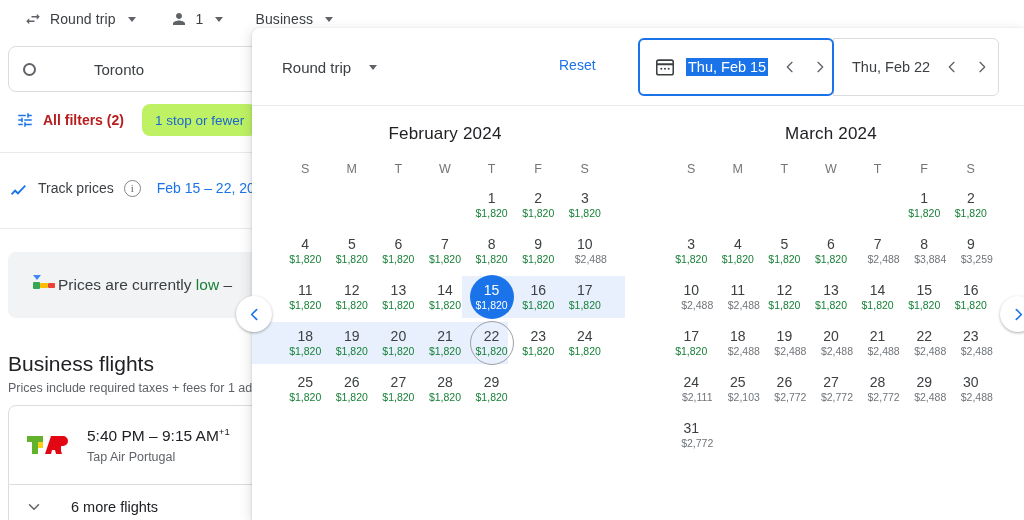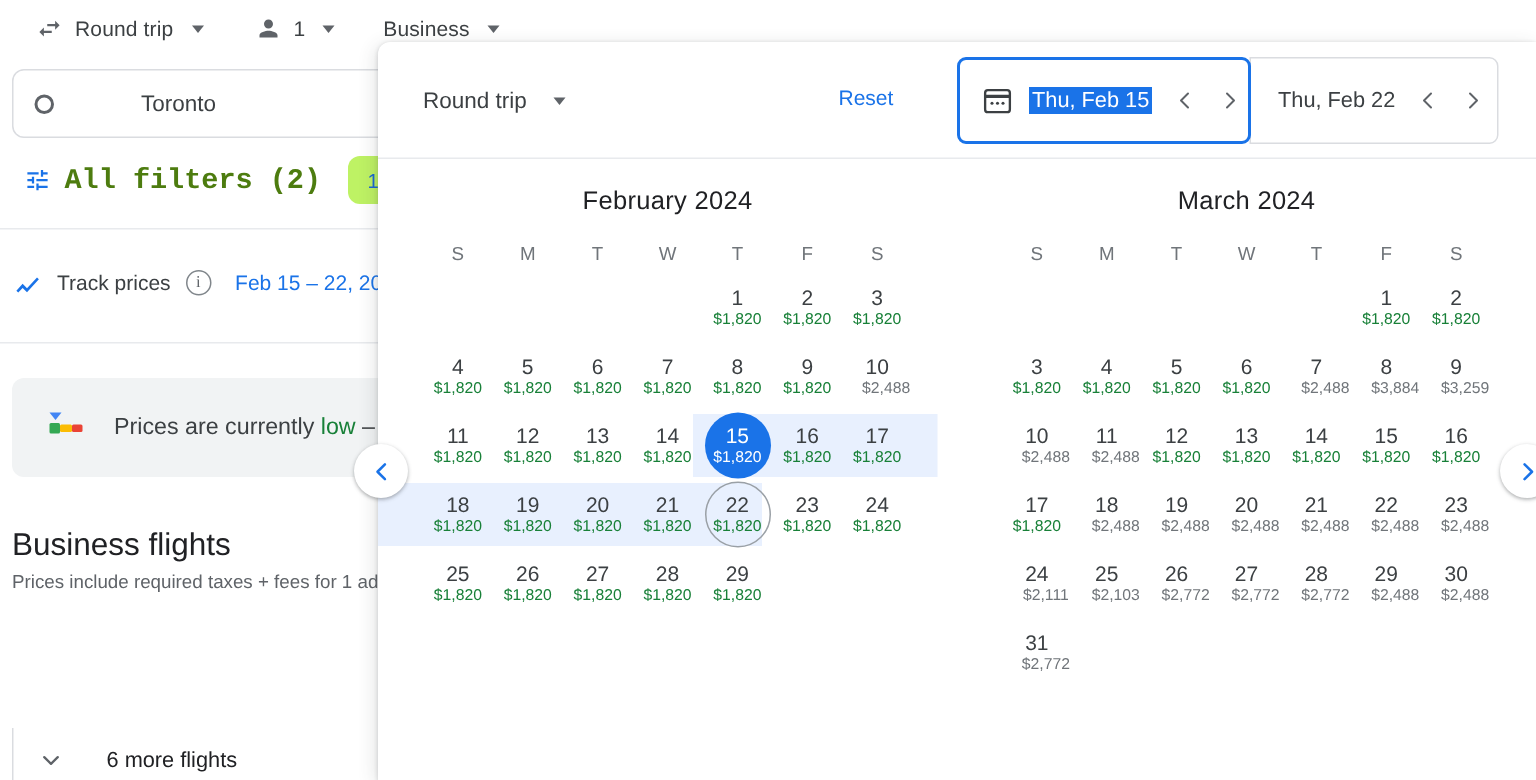--- a/index.html
+++ b/index.html
@@ -27,37 +27,37 @@
   .searchbox {
     position:absolute; left:8px; top:46px; width:340px; height:46px;
     border:1px solid #dadce0; border-radius:8px; background:#fff;
     display:flex; align-items:center; padding:0 14px; gap:14px;
   }
   .origin-dot { width:13px; height:13px; border:2px solid #5f6368; border-radius:50%; flex:none; }
   .origin-text { font-size:15px; color:#3c4043;margin-left:44px; }
 
   .filterrow { position:absolute; left:8px; top:104px; height:32px; display:flex; align-items:center; gap:10px; }
   .allfilters { display:flex; align-items:center; gap:9px; padding:0 8px; height:32px; }
-  .allfilters .lbl { color:#4d7c0f; font-size:19px; font-weight:600;font-family:Liberation Mono, monospace; }
+  .allfilters .lbl { color:#b91c1c; font-size:14px; font-weight:600; }
   .chip {
     height:32px; display:flex; align-items:center; padding:0 13px;
     background:#bef264; color:#1967d2; border-radius:8px; font-size:13.5px; font-weight:500;
     white-space:nowrap;
   }
 
   .hr { position:absolute; left:0; width:1024px; height:1px; background:#e8eaed; }
 
   .trackrow { position:absolute; left:8px; top:180px; height:34px; display:flex; align-items:flex-start; gap:10px; }
   .trackrow .tl { font-size:14px; color:#3c4043; font-weight:500; }
   .info-i { width:17px;height:17px;border:1.4px solid #80868b;border-radius:50%;color:#5f6368;font-size:11px;line-height:15px;text-align:center;font-family:"Liberation Serif",serif;}
   .daterange { font-size:14px; color:#1a73e8; margin-left:6px; white-space:nowrap;}
 
   .pricecard {
     position:absolute; left:8px; top:252px; width:360px; height:66px;
-    background:#f1f3f4; border-radius:8px; display:flex; align-items:center; padding:0 22px; gap:18px;
+    background:#f1f3f4; border-radius:8px; display:flex; align-items:center; padding:0 22px; 
   }
   .pricecard .txt { font-size:15.5px; color:#3c4043; white-space:nowrap; }
   .pricecard .txt .lowword { color:#188038; }
 
   .deptitle { position:absolute; left:8px; top:352px; font-size:21px; color:#202124; font-weight:500; letter-spacing:0; }
   .depsub { position:absolute; left:8px; top:381px; font-size:12.5px; color:#5f6368; white-space:nowrap; }
 
   .flightcard {
     position:absolute; left:8px; top:405px; width:380px; height:80px;
     border:1px solid #dadce0; border-radius:8px 8px 0 0; background:#fff;
@@ -209,20 +209,34 @@
           <rect x="18" y="11" width="7" height="5" rx="1" fill="#ea4335"></rect>
           <path d="M3 3 h8 l-4 5 z" fill="#4285f4"></path>
         </svg>
       </span>
       <span class="txt"><span>Prices are currently </span><span class="lowword">low</span><span> –</span></span>
     </div>
 
     <div class="deptitle">Business flights</div>
     <div class="depsub">Prices include required taxes + fees for 1 adul</div>
 
+    <div class="flightcard">
+      <span class="airline-logo">
+        <svg width="44" height="30" viewBox="0 0 44 30">
+          <path d="M2 6 h16 v6 h-5 v12 h-6 V12 H2 z" fill="#62b22c"></path>
+          <path d="M20 24 L26 6 h5 l6 18 h-6 l-1-4 h-3 l-1 4 z" fill="#e30613"></path>
+          <path d="M31 6 h7 a5 5 0 0 1 0 10 h-2 v8 h-5 z" fill="#e30613"></path>
+          <path d="M13 12 h5 v6 h-5z" fill="#fcd116"></path>
+        </svg>
+      </span>
+      <span>
+        <div class="fl-times"><span>5:40 PM – 9:15 AM</span><sup>+1</sup></div>
+        <div class="fl-air">Tap Air Portugal</div>
+      </span>
+    </div>
 
     <div class="moreflights">
       <span class="chev-down">
         <svg viewBox="0 0 24 24" fill="none" stroke="#5f6368" stroke-width="2" stroke-linecap="round" stroke-linejoin="round">
             <path d="M6 9l6 6 6-6"></path>
           </svg>
       </span>
       <span class="mf-lbl">6 more flights</span>
     </div>
   </div>

